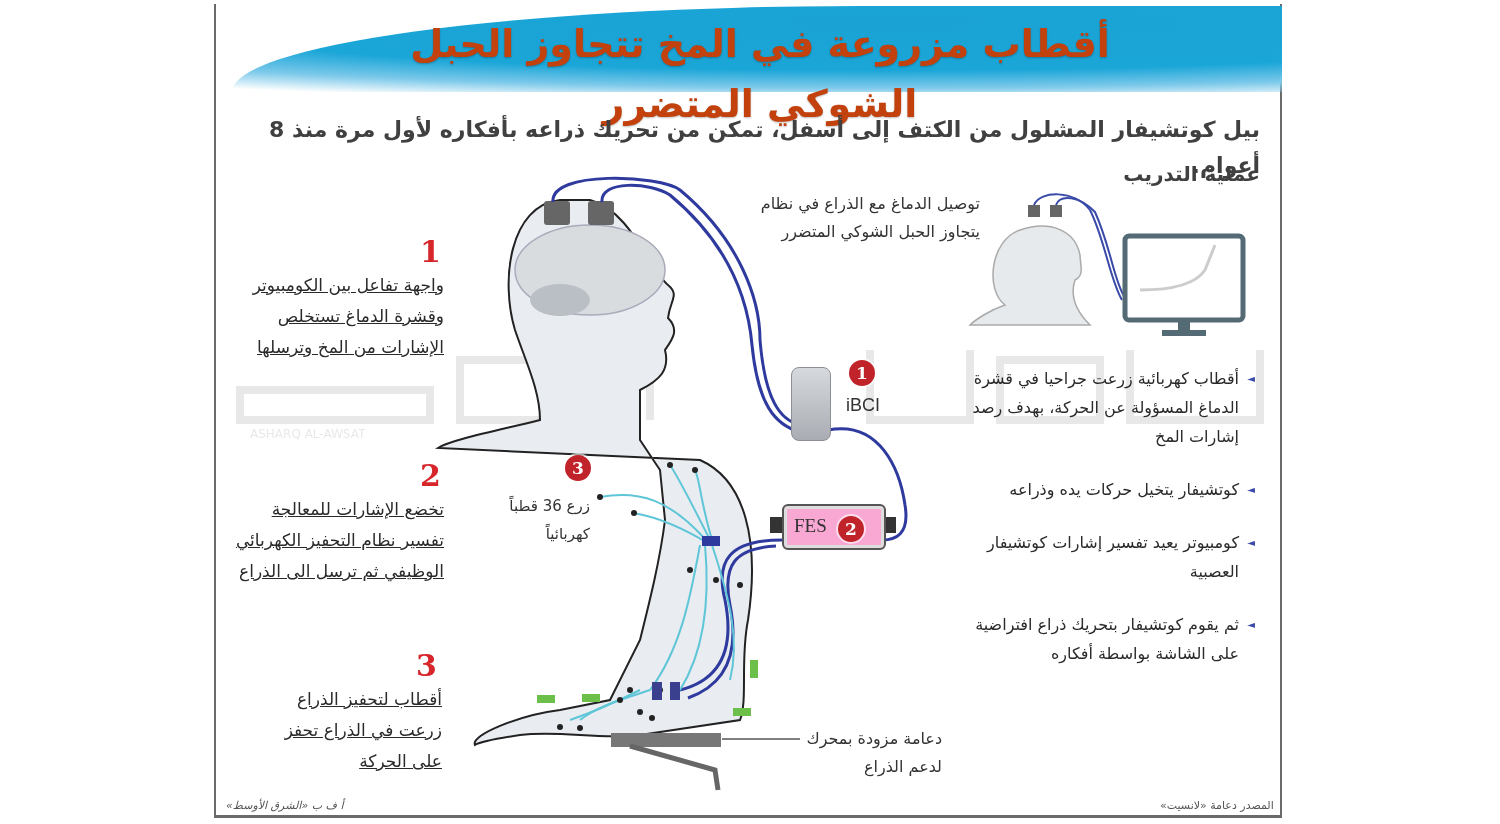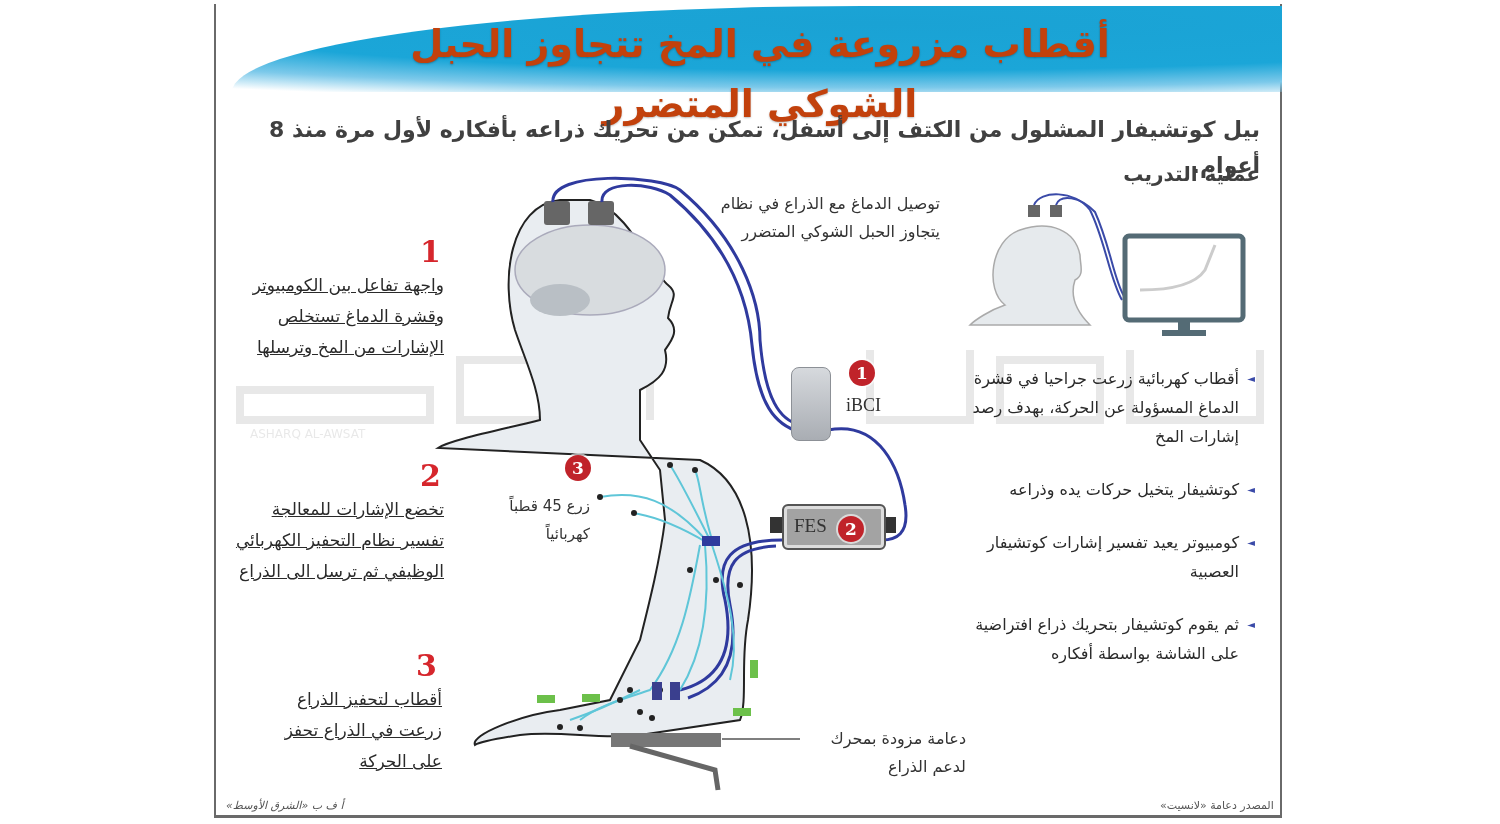--- a/index.html
+++ b/index.html
@@ -20,23 +20,23 @@
      color:#404040; font-weight:bold; font-size:20px; }
   .caption { position:absolute; direction:rtl; text-align:right; color:#333; font-size:16px; line-height:28px; }
   .num { position:absolute; color:#d6262c; font-family:"DejaVu Serif", serif; font-weight:bold; font-size:30px; }
   .step-text { position:absolute; direction:rtl; text-align:right; color:#2a2a2a; font-size:17px; line-height:31px;text-decoration:underline; }
   .bullet-list { position:absolute; left:970px; top:364px; width:285px; direction:rtl; margin:0; padding:0; list-style:none; }
   .bullet-list li { position:relative; padding-right:16px; color:#2a2a2a; font-size:16px; line-height:29px; margin-bottom:24px; }
   .bullet-list li .arrow { position:absolute; right:0; top:0; color:#3a4aa8; font-size:10px; }
   .badge { position:absolute; width:26px; height:26px; border-radius:50%; background:#c0232a; color:#fff;
      font-family:"DejaVu Serif", serif; font-weight:bold; font-size:17px; line-height:26px; text-align:center;
      box-shadow:0 0 0 2px rgba(255,255,255,0.6); }
-  .label-serif { position:absolute; font-family:Liberation Serif, serif; color:#333; font-size:18px; }
+  .label-serif { position:absolute; font-family:Liberation Sans, sans-serif; color:#333; font-size:18px; }
   .fes-box { position:absolute; left:782px; top:504px; width:100px; height:42px; border:2px solid #555; border-radius:6px;
-     background:#a3a3a3; box-shadow: inset 0 0 0 3px #ddd; }
+     background:#f9a8d4; box-shadow: inset 0 0 0 3px #ddd; }
   .fes-label { position:absolute; left:10px; top:9px; font-family:"Liberation Serif", serif; font-size:19px; color:#333; }
   .ibci { position:absolute; left:791px; top:367px; width:38px; height:72px; border-radius:8px;
      background:linear-gradient(180deg,#d6d9dd,#a9adb3); border:1px solid #8c9096; }
   .footer { position:absolute; bottom:12px; direction:rtl; font-size:11px; color:#555; }
   .watermark { position:absolute; left:230px; top:330px; width:1040px; height:110px; opacity:0.22; pointer-events:none; }
   svg { position:absolute; left:0; top:0; }
 </style>
 </head>
 <body>
 
@@ -133,35 +133,35 @@
     <rect x="1050" y="205" width="12" height="12" fill="#666"></rect>
     <path d="M1034 205 C1040 190 1075 190 1090 210 C1105 240 1110 280 1122 300" stroke="#3a4aa8" stroke-width="2" fill="none"></path>
     <path d="M1056 205 C1060 194 1080 196 1095 212 C1110 245 1114 280 1124 296" stroke="#3a4aa8" stroke-width="2" fill="none"></path>
     <rect x="1125" y="236" width="118" height="84" rx="4" fill="#fff" stroke="#546b75" stroke-width="5"></rect>
     <rect x="1178" y="320" width="12" height="10" fill="#546b75"></rect>
     <rect x="1162" y="330" width="44" height="6" fill="#546b75"></rect>
     <path d="M1140 290 C1170 290 1195 285 1205 270 L1215 245" stroke="#ccc" stroke-width="3" fill="none"></path>
   </g>
 </svg>
 
-<div class="caption" style="left:680px; top:190px; width:260px;">توصيل الدماغ مع الذراع في نظام يتجاوز الحبل الشوكي المتضرر</div>
+<div class="caption" style="left:720px; top:190px; width:260px;">توصيل الدماغ مع الذراع في نظام يتجاوز الحبل الشوكي المتضرر</div>
 
 <div class="ibci"></div>
 <div class="badge" style="left:849px; top:360px;">1</div>
 <div class="label-serif" style="left:846px; top:395px;">iBCI</div>
 
 <div class="fes-box">
   <span class="fes-label">FES</span>
 </div>
 <div class="badge" style="left:838px; top:516px;">2</div>
 
 <div class="badge" style="left:565px; top:455px;">3</div>
-<div class="caption" style="left:490px; top:492px; width:100px; font-size:15px;">زرع 45 قطباً كهربائياً</div>
+<div class="caption" style="left:490px; top:492px; width:100px; font-size:15px;">زرع 36 قطباً كهربائياً</div>
 
-<div class="caption" style="left:806px; top:725px; width:160px;">دعامة مزودة بمحرك لدعم الذراع</div>
+<div class="caption" style="left:782px; top:725px; width:160px;">دعامة مزودة بمحرك لدعم الذراع</div>
 
 <div class="section-head">عملية التدريب</div>
 <ul class="bullet-list">
   <li><span class="arrow">◄</span><span>أقطاب كهربائية زرعت جراحيا في قشرة الدماغ المسؤولة عن الحركة، بهدف رصد إشارات المخ</span></li>
   <li><span class="arrow">◄</span><span>كوتشيفار يتخيل حركات يده وذراعه</span></li>
   <li><span class="arrow">◄</span><span>كومبيوتر يعيد تفسير إشارات كوتشيفار العصبية</span></li>
   <li><span class="arrow">◄</span><span>ثم يقوم كوتشيفار بتحريك ذراع افتراضية على الشاشة بواسطة أفكاره</span></li>
 </ul>
 
 <div class="num" style="left:420px; top:234px;">1</div>

